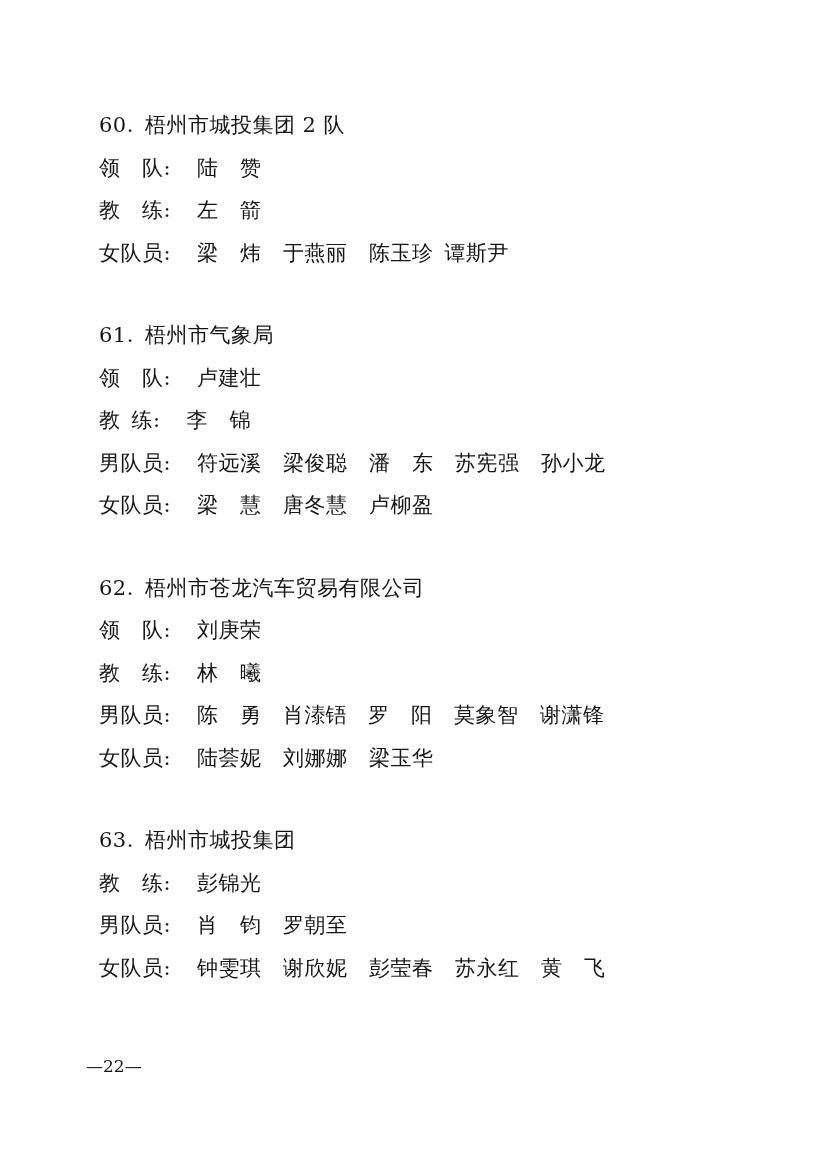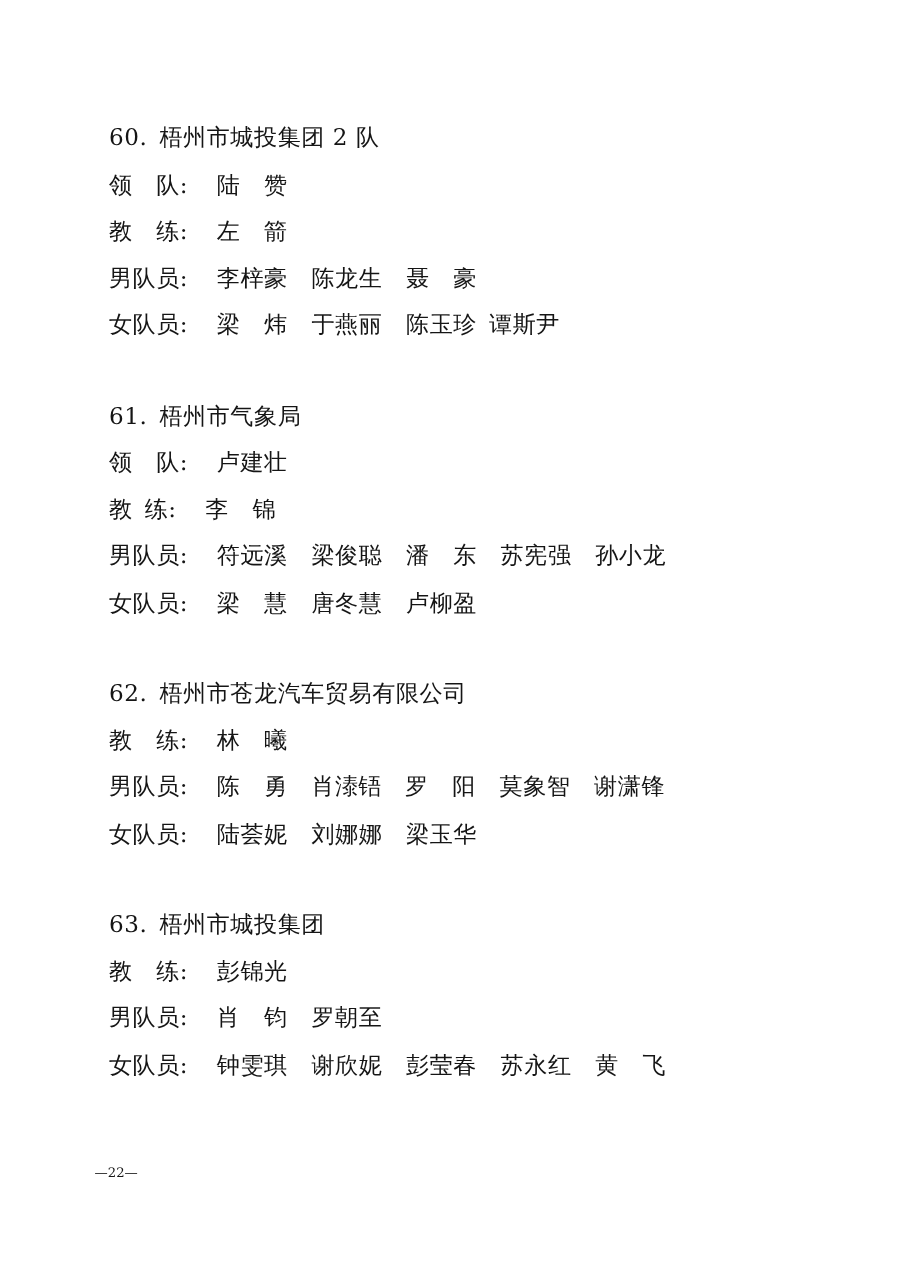--- a/index.html
+++ b/index.html
@@ -35,49 +35,49 @@
   .lbl { margin-right: 26px; }
   .rare {
     font-family: "DejaVu Sans", "Liberation Sans", sans-serif;
     font-weight: 400;
     letter-spacing: 0;
   }
   .footer {
     position: absolute;
     left: 86px;
     top: 1056px;
-    font-size: 12px;
+    font-size: 17px;
     line-height: 21px;
     letter-spacing: 0;
   }
 </style>
 </head>
 <body>
 
 <div class="page">
   <div class="content">
 
     <section class="team">
       <p class="line"><span class="num">60.</span><span>梧州市城投集团 2 队</span></p>
       <p class="line"><span class="lbl">领　队:</span><span>陆　赞</span></p>
       <p class="line"><span class="lbl">教　练:</span><span>左　箭</span></p>
-      <p class="line"><span class="lbl">男队员:</span><span>李梓豪　陈龙生　聂　豪</span></p>
       <p class="line"><span class="lbl">女队员:</span><span>梁　炜　于燕丽　陈玉珍 谭斯尹</span></p>
     </section>
 
     <section class="team">
       <p class="line"><span class="num">61.</span><span>梧州市气象局</span></p>
       <p class="line"><span class="lbl">领　队:</span><span>卢建壮</span></p>
       <p class="line"><span class="lbl">教 练:</span><span>李　锦</span></p>
       <p class="line"><span class="lbl">男队员:</span><span>符远溪　梁俊聪　潘　东　苏宪强　孙小龙</span></p>
       <p class="line"><span class="lbl">女队员:</span><span>梁　慧　唐冬慧　卢柳盈</span></p>
     </section>
 
     <section class="team">
       <p class="line"><span class="num">62.</span><span>梧州市苍龙汽车贸易有限公司</span></p>
+      <p class="line"><span class="lbl">领　队:</span><span>刘庚荣</span></p>
       <p class="line"><span class="lbl">教　练:</span><span>林　曦</span></p>
       <p class="line"><span class="lbl">男队员:</span><span><span>陈　勇　肖</span><span class="rare">溙铻</span><span>　罗　阳　莫象智　谢潇锋</span></span></p>
       <p class="line"><span class="lbl">女队员:</span><span>陆荟妮　刘娜娜　梁玉华</span></p>
     </section>
 
     <section class="team">
       <p class="line"><span class="num">63.</span><span>梧州市城投集团</span></p>
       <p class="line"><span class="lbl">教　练:</span><span>彭锦光</span></p>
       <p class="line"><span class="lbl">男队员:</span><span>肖　钧　罗朝至</span></p>
       <p class="line"><span class="lbl">女队员:</span><span>钟雯琪　谢欣妮　彭莹春　苏永红　黄　飞</span></p>

